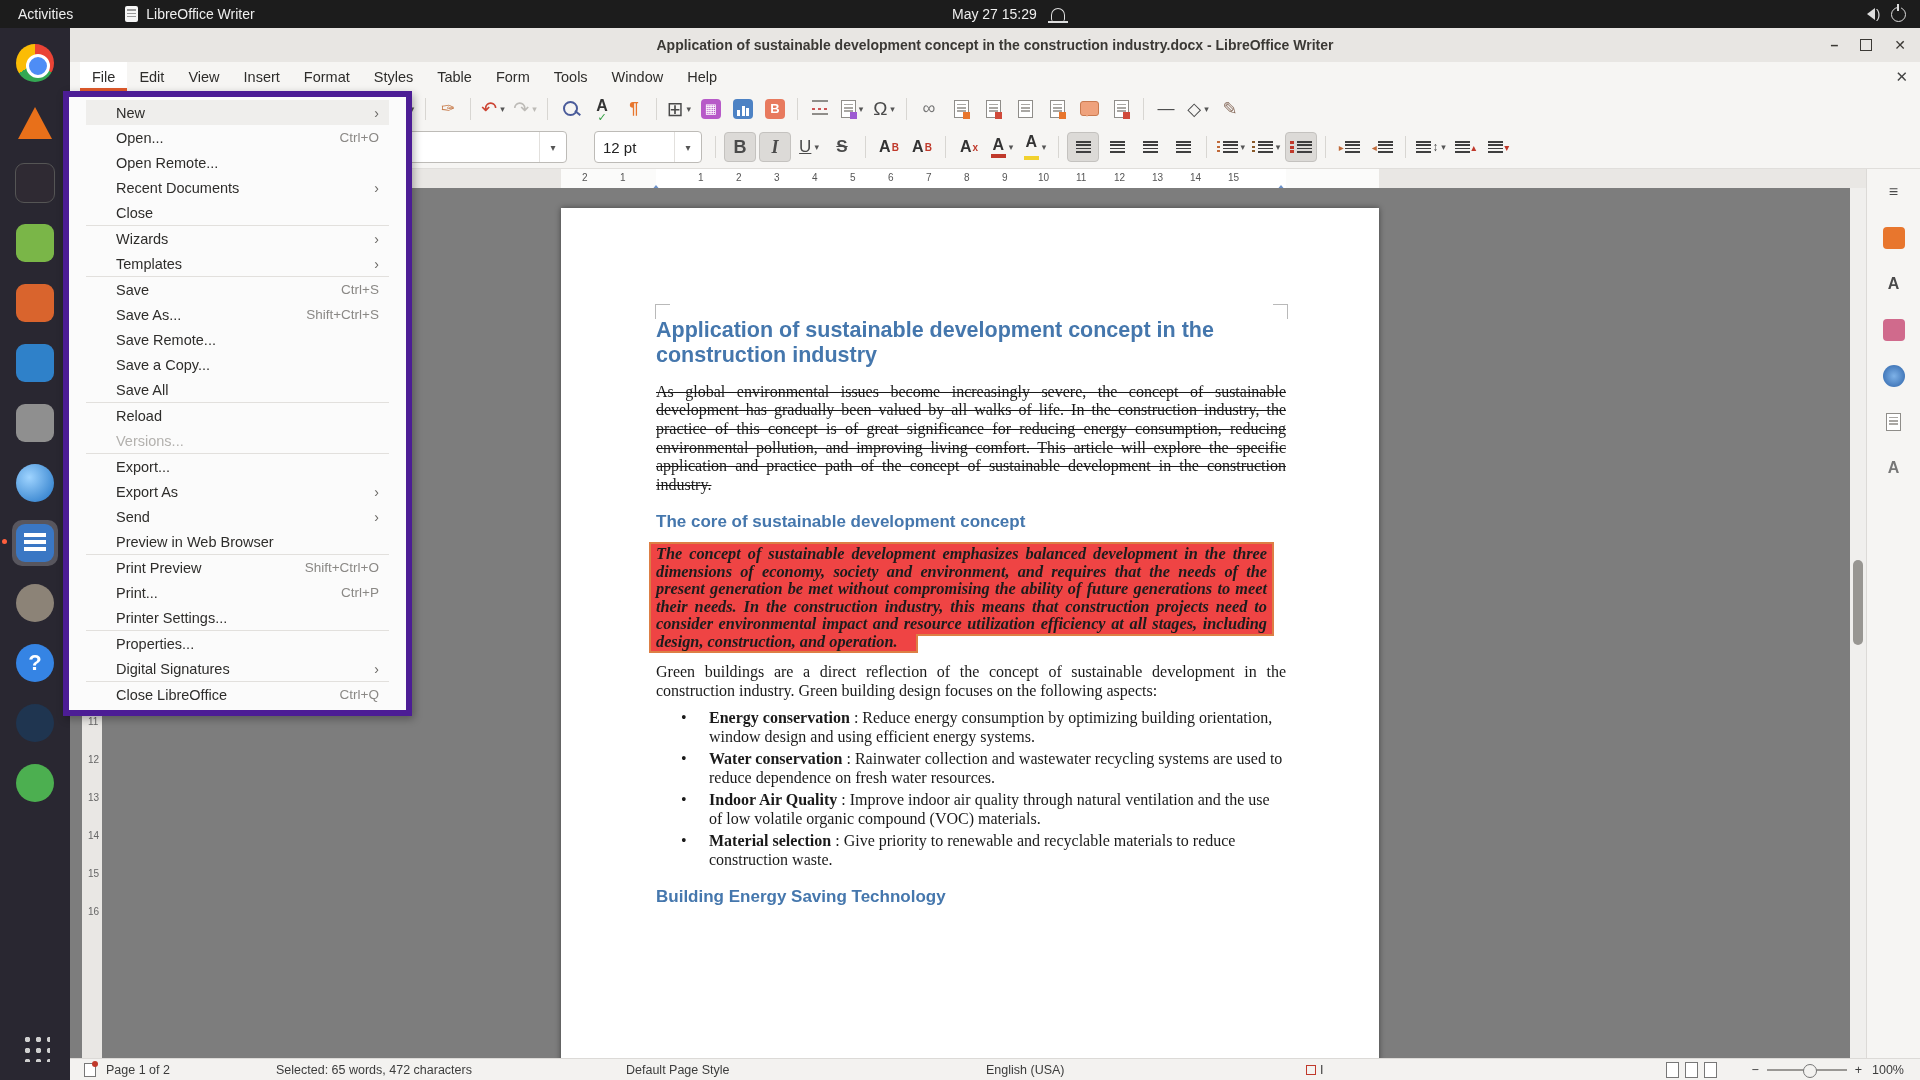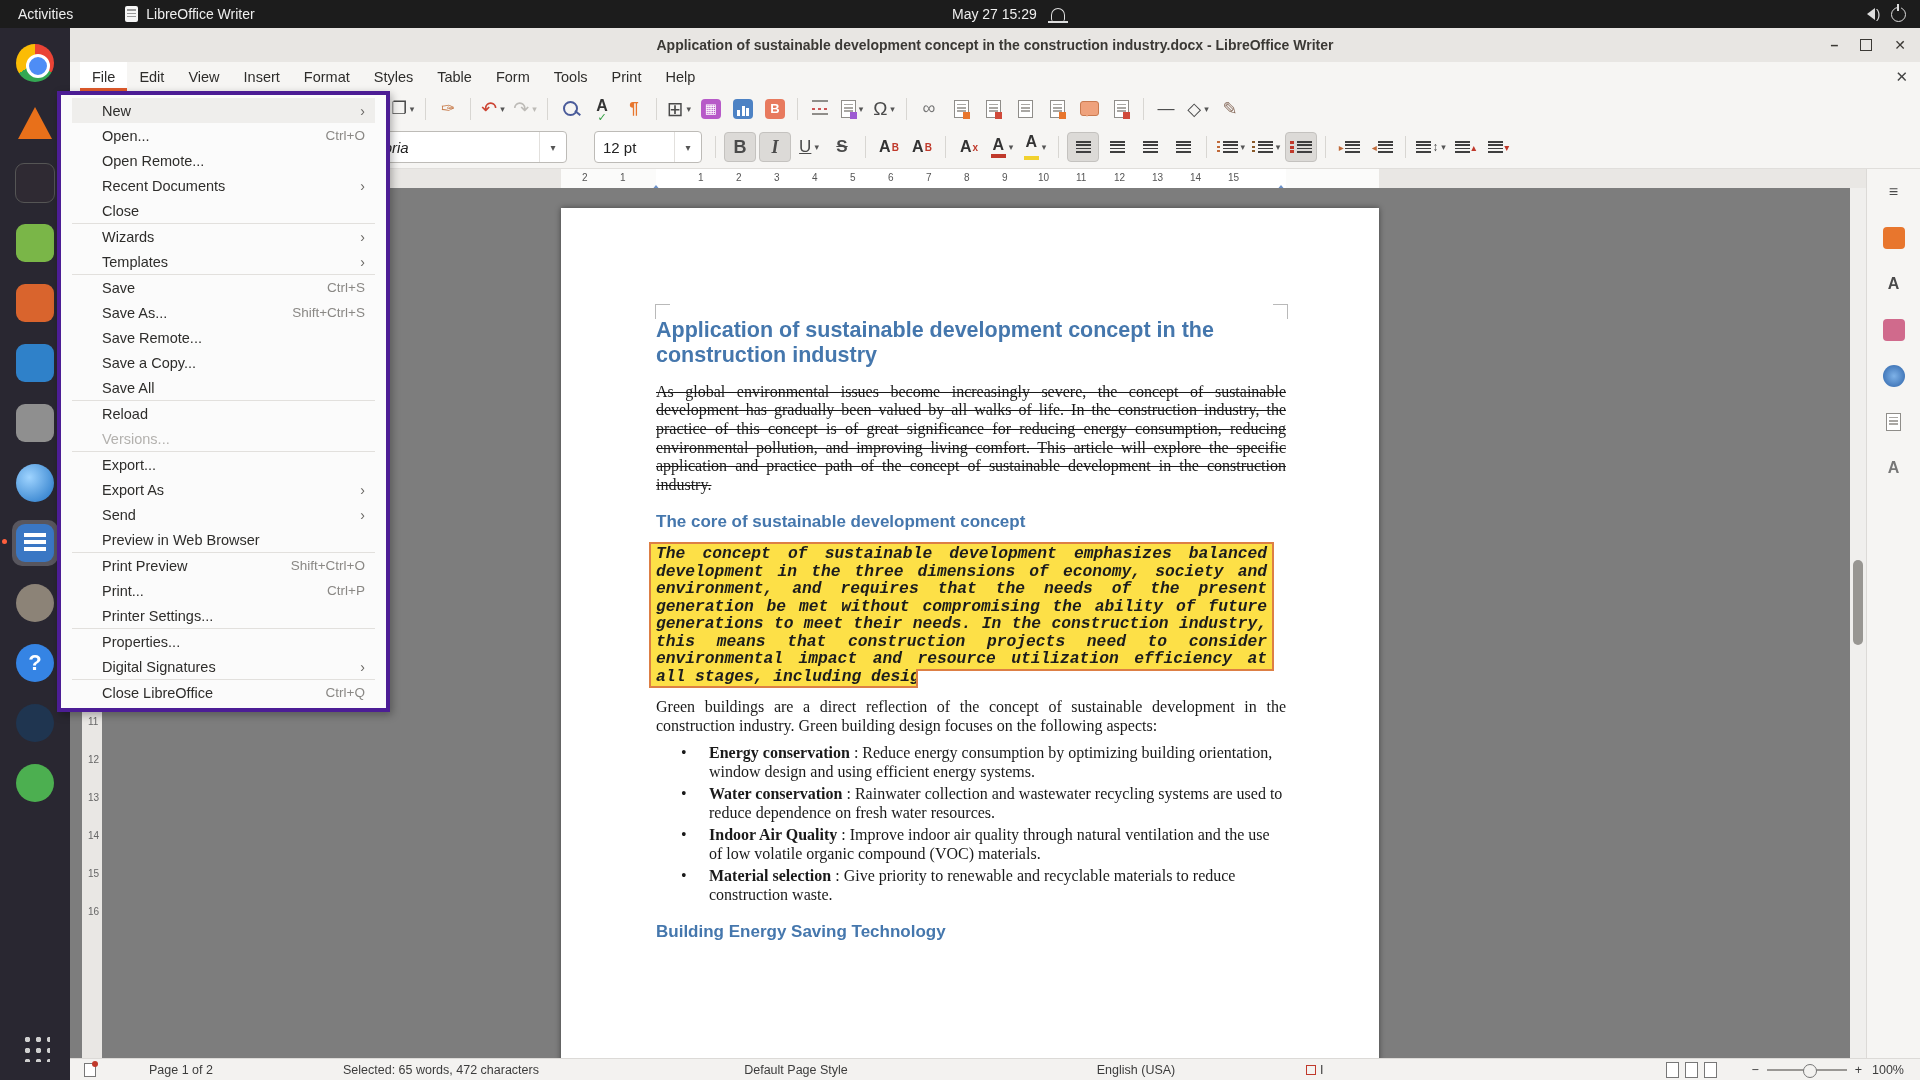--- a/index.html
+++ b/index.html
@@ -120,53 +120,53 @@
   #workspace{left:102px;top:188px;width:1748px;height:870px;background:#7d7d7d;overflow:hidden;}
   #page{position:absolute;left:459px;top:20px;width:818px;height:900px;background:#fff;
     box-shadow:0 0 6px rgba(0,0,0,.45);}
   #textarea{position:absolute;left:95px;top:110px;width:630px;color:#1a1a1a;}
   .cmark{position:absolute;width:14px;height:14px;border-left:1px solid #b9b9b9;border-top:1px solid #b9b9b9;}
   h1.doct{font-size:21.5px;line-height:1.18;color:#4577ad;margin:0 0 14px 0;font-weight:bold;}
   h2.doch{font-size:17px;color:#4577ad;margin:18px 0 10px 0;font-weight:bold;}
   p.body{font-family:"Liberation Serif","DejaVu Serif",serif;font-size:16px;line-height:18.6px;
     margin:0 0 6px 0;text-align:justify;}
   p.body.strike{text-decoration:line-through;}
-  #quotebox{position:relative;background:#fde047;border:2px solid #dd7f45;padding:1px 5px;margin:4px 12px 10px -7px;
-    font-family:Liberation Mono, monospace;font-size:16.3px;line-height:17.5px;
+  #quotebox{position:relative;background:#ef4444;border:2px solid #dd7f45;padding:1px 5px;margin:4px 12px 10px -7px;
+    font-family:Liberation Serif, serif;font-size:16.3px;line-height:17.5px;
     font-weight:bold;font-style:italic;text-align:justify;color:#1c1c1c;}
   #quotebox::after{content:"";position:absolute;right:-2px;bottom:-2px;width:358px;height:19px;
     background:#fff;border-left:2px solid #dd7f45;border-top:2px solid #dd7f45;box-sizing:border-box;}
   ul.doclist{font-family:"Liberation Serif","DejaVu Serif",serif;font-size:16px;line-height:19px;
     margin:8px 0 0 0;padding-left:25px;list-style:none;}
   ul.doclist li{position:relative;margin-bottom:3px;padding-left:28px;text-align:left;}
   ul.doclist li::before{content:"•";position:absolute;left:0;top:0;}
   
   #vscroll{left:1850px;top:188px;width:16px;height:870px;background:#f0efed;}
   #vscroll .thumb{position:absolute;left:3px;top:372px;width:10px;height:85px;background:#989692;border-radius:5px;}
   #sidebar{left:1866px;top:169px;width:54px;height:889px;background:#f6f5f3;border-left:1px solid #dcdad7;
     display:flex;flex-direction:column;align-items:center;padding-top:8px;gap:16px;box-sizing:border-box;}
   .sb-it{width:30px;height:30px;display:flex;align-items:center;justify-content:center;border-radius:4px;
     color:#4a4a4a;font-size:16px;}
   .sb-tile{width:22px;height:22px;border-radius:4px;}
   .sb-props{background:#e8762d;} .sb-gallery{background:#d06a8c;} 
   .sb-nav{background:radial-gradient(circle at 50% 50%,#7eb2e8,#2c62a8);border-radius:50%;}
   
-  #filemenu{left:57px;top:91px;width:303px;background:#fbfbfb;border:4px solid #4c1d95;
-    box-shadow:2px 3px 8px rgba(0,0,0,.3);font-size:14.5px;color:#2e2d2b;z-index:50;padding:3px 11px;}
+  #filemenu{left:63px;top:91px;width:303px;background:#fbfbfb;border:6px solid #4c1d95;
+    box-shadow:2px 3px 8px rgba(0,0,0,.3);font-size:14.5px;color:#2e2d2b;z-index:50;padding:3px 17px;}
   .fm-group{border-top:1px solid #e2e0dd;}
   .fm-group:first-child{border-top:none;}
   .fm-item{height:25px;display:flex;align-items:center;padding:0 10px 0 30px;position:relative;}
   .fm-item.hl{background:#efeeec;}
   .fm-item.dis{color:#b3b1ae;}
   .fm-sc{margin-left:auto;color:#8a8885;font-size:13.5px;}
   .fm-ar{margin-left:auto;color:#6a6865;font-size:14px;}
   
   #statusbar{left:70px;top:1058px;width:1850px;height:22px;background:#f3f2f0;border-top:1px solid #dcdad7;
     display:flex;align-items:center;font-size:12.5px;color:#3c3c3c;}
-  .sb-seg{padding:0 10px;white-space:nowrap;text-align:center;}
+  .sb-seg{padding:0 10px;white-space:nowrap;}
   .ic-save{width:10px;height:12px;background:#fff;border:1px solid #777;position:relative;margin-left:14px;}
   .ic-save::after{content:"";position:absolute;right:-3px;top:-3px;width:6px;height:6px;border-radius:50%;
     background:#c0392b;}
   .ovr{display:flex;align-items:center;gap:4px;}
   .ovr .sq{width:8px;height:8px;border:1.6px solid #c0392b;}
   .pageview{display:flex;gap:6px;align-items:center;}
   .pv{width:11px;height:14px;border:1px solid #777;background:#fff;}
   .zoomer{display:flex;align-items:center;gap:8px;margin-left:26px;}
   .ztrack{width:80px;height:2px;background:#9a9895;position:relative;}
   .ztrack .knob{position:absolute;left:36px;top:-5px;width:12px;height:12px;border-radius:50%;
@@ -250,21 +250,21 @@
 <div id="menubar" class="abs">
   <span class="mb-item sel">File</span>
   <span class="mb-item">Edit</span>
   <span class="mb-item">View</span>
   <span class="mb-item">Insert</span>
   <span class="mb-item">Format</span>
   <span class="mb-item">Styles</span>
   <span class="mb-item">Table</span>
   <span class="mb-item">Form</span>
   <span class="mb-item">Tools</span>
-  <span class="mb-item">Print</span>
+  <span class="mb-item">Window</span>
   <span class="mb-item">Help</span>
   <span id="menubar-close">✕</span>
 </div>
 
 <div id="tb1" class="abs">
   <span class="tbtn">
       <span>❐</span>
       <span class="dd">▾</span>
     </span>
   <span class="vsep"></span>

